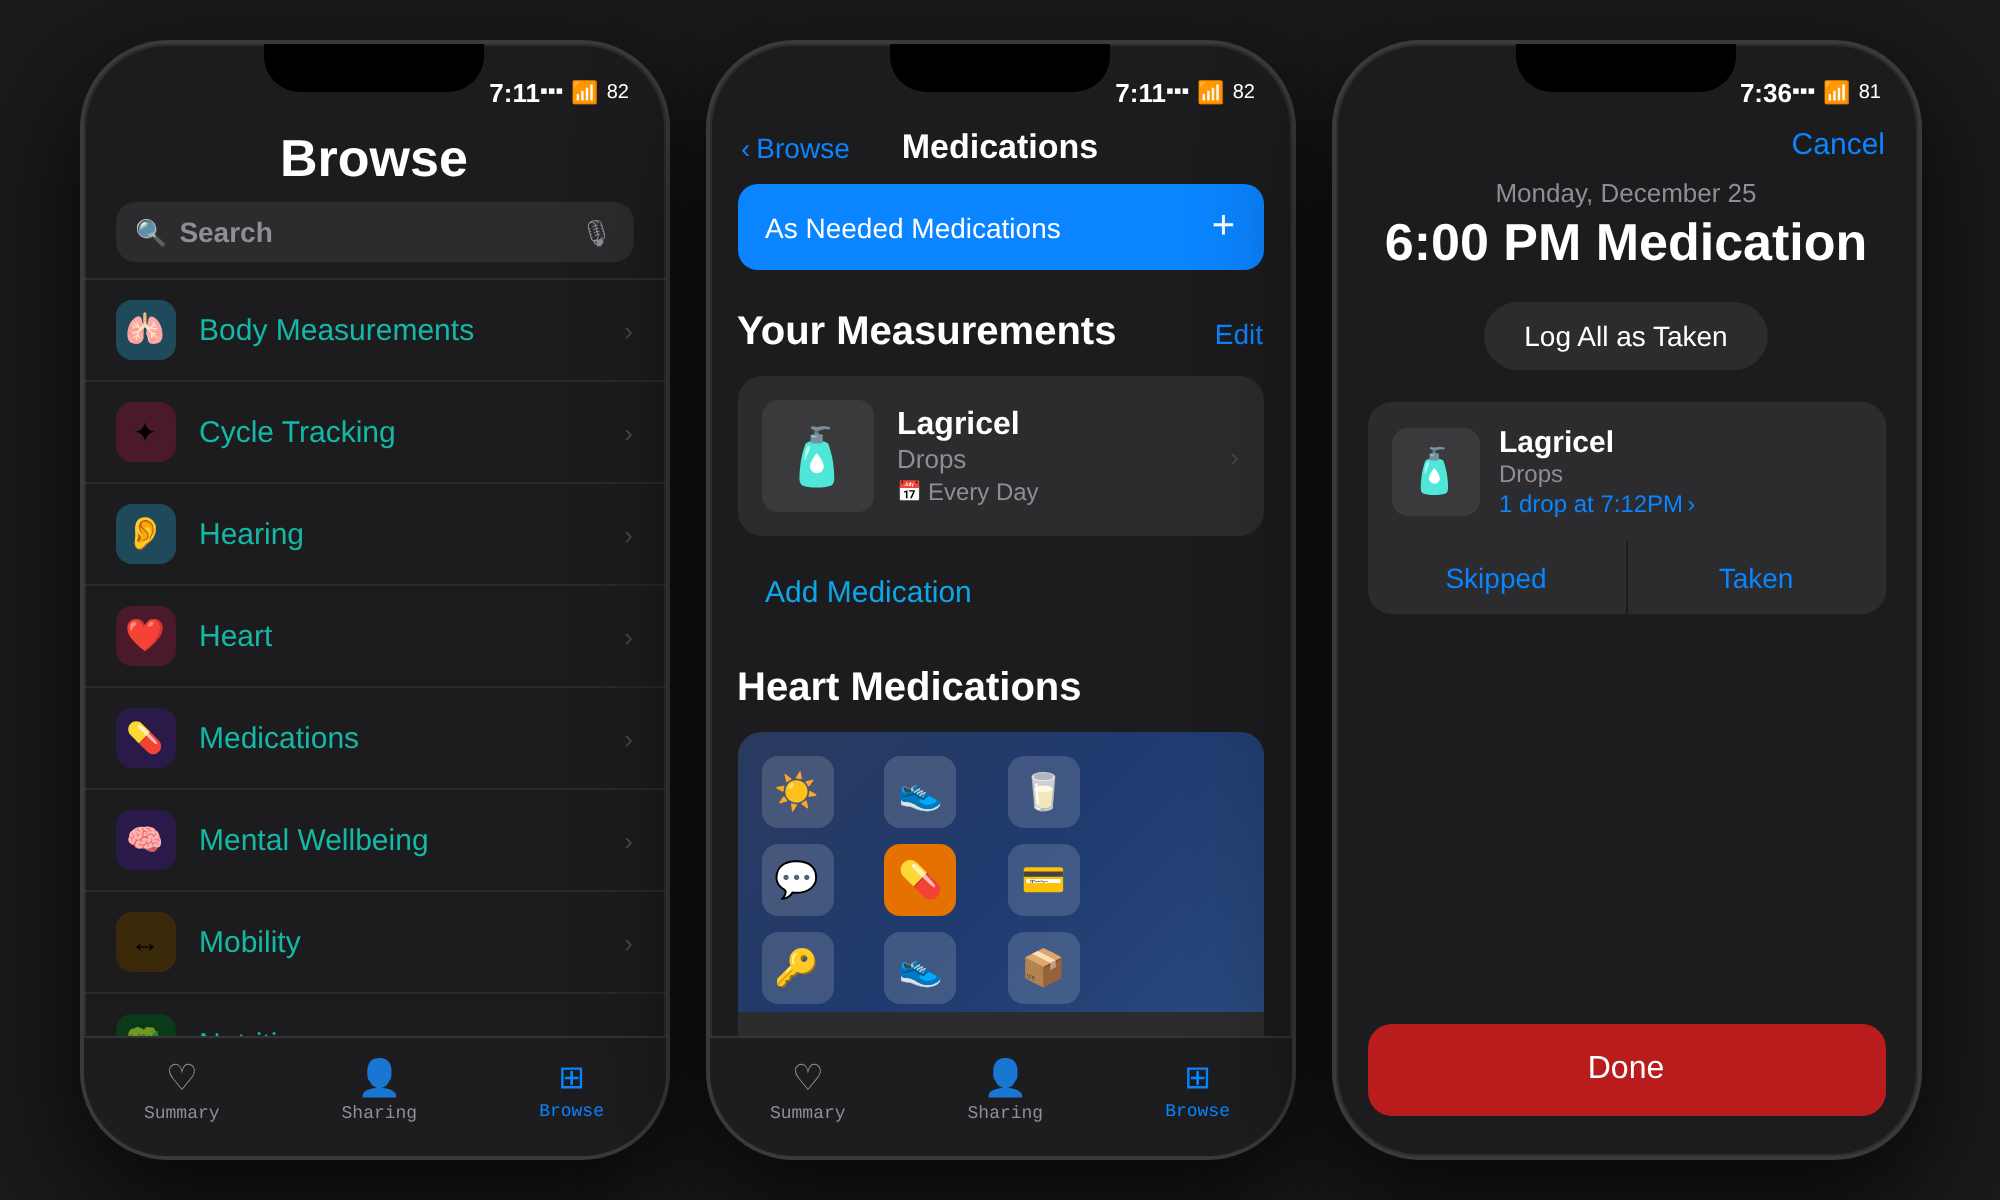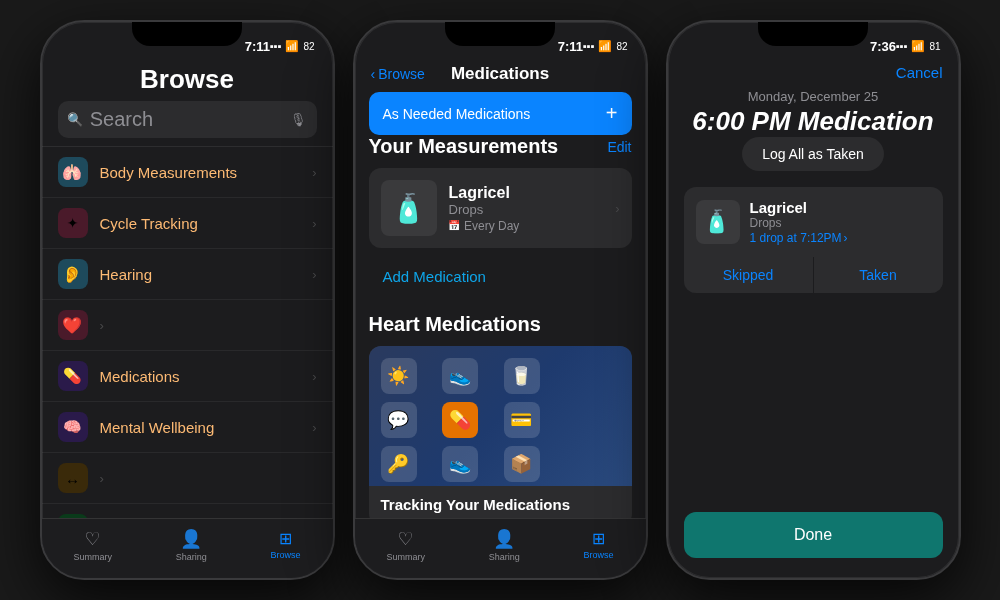--- a/index.html
+++ b/index.html
@@ -95,22 +95,23 @@
       gap: 6px;
     }
 
     .search-icon-sym {
       color: #8e8e93;
       font-size: 13px;
     }
 
     .search-text {
       color: #8e8e93;
-      font-size: 20px;
+      font-size: 14px;
       flex: 1;
+      font-weight: bold;
     }
 
     .mic-icon {
       color: #8e8e93;
       font-size: 13px;
     }
 
     .menu-list {
       flex: 1;
       overflow: hidden;
@@ -132,21 +133,21 @@
       display: flex;
       align-items: center;
       justify-content: center;
       font-size: 16px;
       flex-shrink: 0;
     }
 
     .menu-label {
       flex: 1;
       font-size: 15px;
-      color: #fdba74;
+      color: #14b8a6;
     }
 
     .menu-chevron {
       color: #48484a;
       font-size: 13px;
     }
 
     
     .tab-bar {
       height: 60px;
@@ -169,20 +170,21 @@
     .tab-icon {
       font-size: 20px;
       color: #8e8e93;
     }
 
     .tab-icon.active { color: #0a84ff; }
 
     .tab-label {
       font-size: 9px;
       color: #8e8e93;
+      font-family: Liberation Mono, monospace;
     }
 
     .tab-label.active { color: #0a84ff; }
 
     
     .med-nav {
       display: flex;
       align-items: center;
       justify-content: center;
       padding: 4px 16px 8px;
@@ -213,21 +215,21 @@
       scrollbar-width: none;
     }
 
     .as-needed-bar {
       background: #0a84ff;
       border-radius: 10px;
       display: flex;
       align-items: center;
       justify-content: space-between;
       padding: 10px 14px;
-      margin-bottom: 0;
+      margin-bottom: 20px;
     }
 
     .as-needed-text {
       color: #fff;
       font-size: 14px;
       font-weight: 500;
     }
 
     .as-needed-plus {
       color: #fff;
@@ -388,21 +390,21 @@
       color: #8e8e93;
       font-size: 13px;
       margin-bottom: 2px;
     }
 
     .log-time-title {
       text-align: center;
       font-size: 26px;
       font-weight: 700;
       color: #fff;
-      font-style: italic;
+      margin-bottom: 14px;
     }
 
     .log-all-btn {
       background: #2c2c2e;
       border-radius: 20px;
       padding: 9px 20px;
       text-align: left;
       color: #fff;
       font-size: 14px;
       font-weight: 500;
@@ -473,21 +475,21 @@
       text-align: center;
       color: #0a84ff;
       font-size: 14px;
       font-weight: 500;
       cursor: pointer;
       border: none;
     }
 
     .done-bar {
       margin: auto 16px 16px;
-      background: #0f766e;
+      background: #b91c1c;
       border-radius: 12px;
       padding: 14px;
       text-align: center;
       color: #fff;
       font-size: 16px;
       font-weight: 500;
       cursor: pointer;
       border: none;
     }
   </style>
@@ -524,34 +526,36 @@
         <span class="menu-label">Cycle Tracking</span>
         <span class="menu-chevron">›</span>
       </div>
       <div class="menu-item">
         <div class="menu-icon-circle" style="background:#1e4a5c; font-size:16px;">👂</div>
         <span class="menu-label">Hearing</span>
         <span class="menu-chevron">›</span>
       </div>
       <div class="menu-item">
         <div class="menu-icon-circle" style="background:#4a1a2a; font-size:16px;">❤️</div>
+        <span class="menu-label">Heart</span>
         <span class="menu-chevron">›</span>
       </div>
       <div class="menu-item">
         <div class="menu-icon-circle" style="background:#2a1a4a; font-size:15px;">💊</div>
         <span class="menu-label">Medications</span>
         <span class="menu-chevron">›</span>
       </div>
       <div class="menu-item">
         <div class="menu-icon-circle" style="background:#2a1a4a; font-size:15px;">🧠</div>
         <span class="menu-label">Mental Wellbeing</span>
         <span class="menu-chevron">›</span>
       </div>
       <div class="menu-item">
         <div class="menu-icon-circle" style="background:#3a2a0a; font-size:15px;">↔</div>
+        <span class="menu-label">Mobility</span>
         <span class="menu-chevron">›</span>
       </div>
       <div class="menu-item">
         <div class="menu-icon-circle" style="background:#0a3a1a; font-size:15px;">🥦</div>
         <span class="menu-label">Nutrition</span>
         <span class="menu-chevron">›</span>
       </div>
 
     </div>
     <div class="tab-bar">

